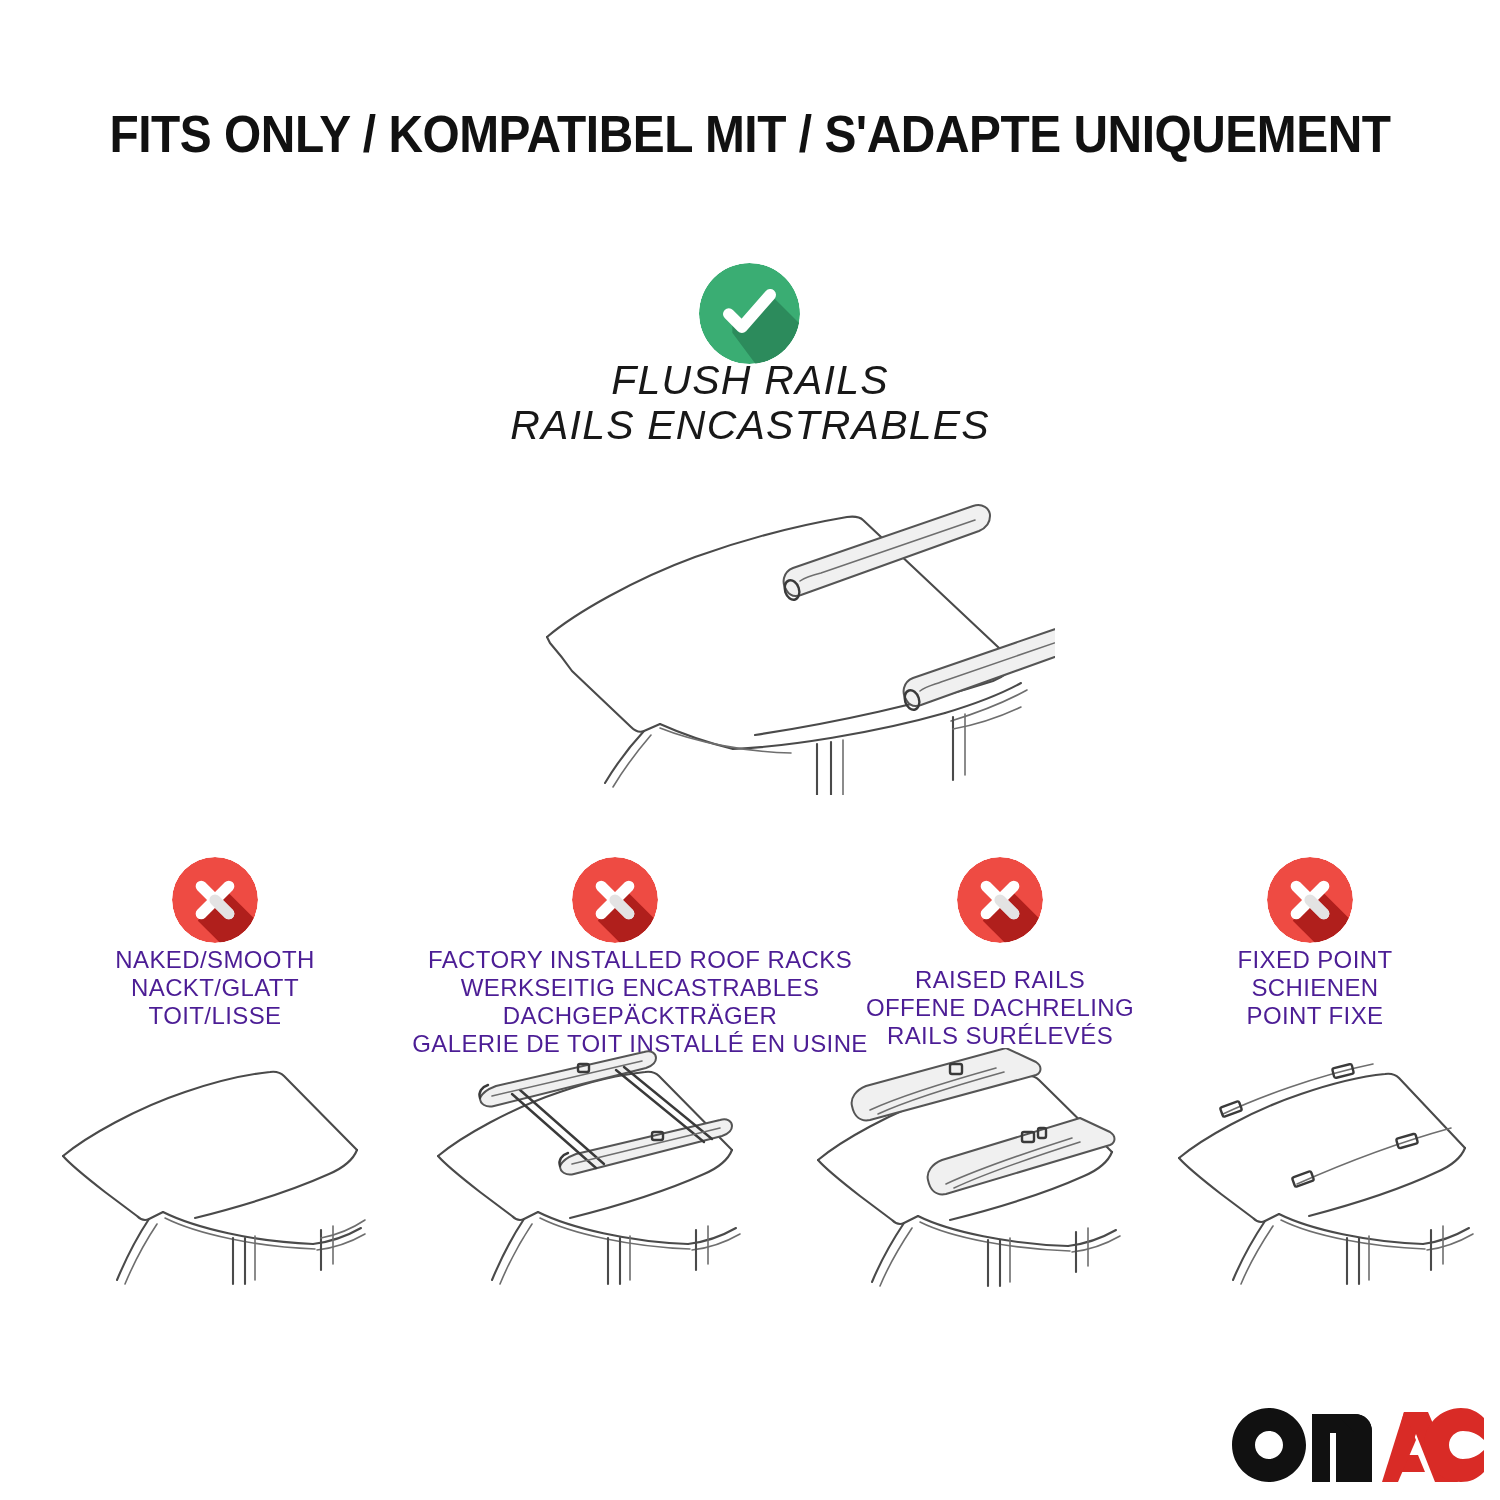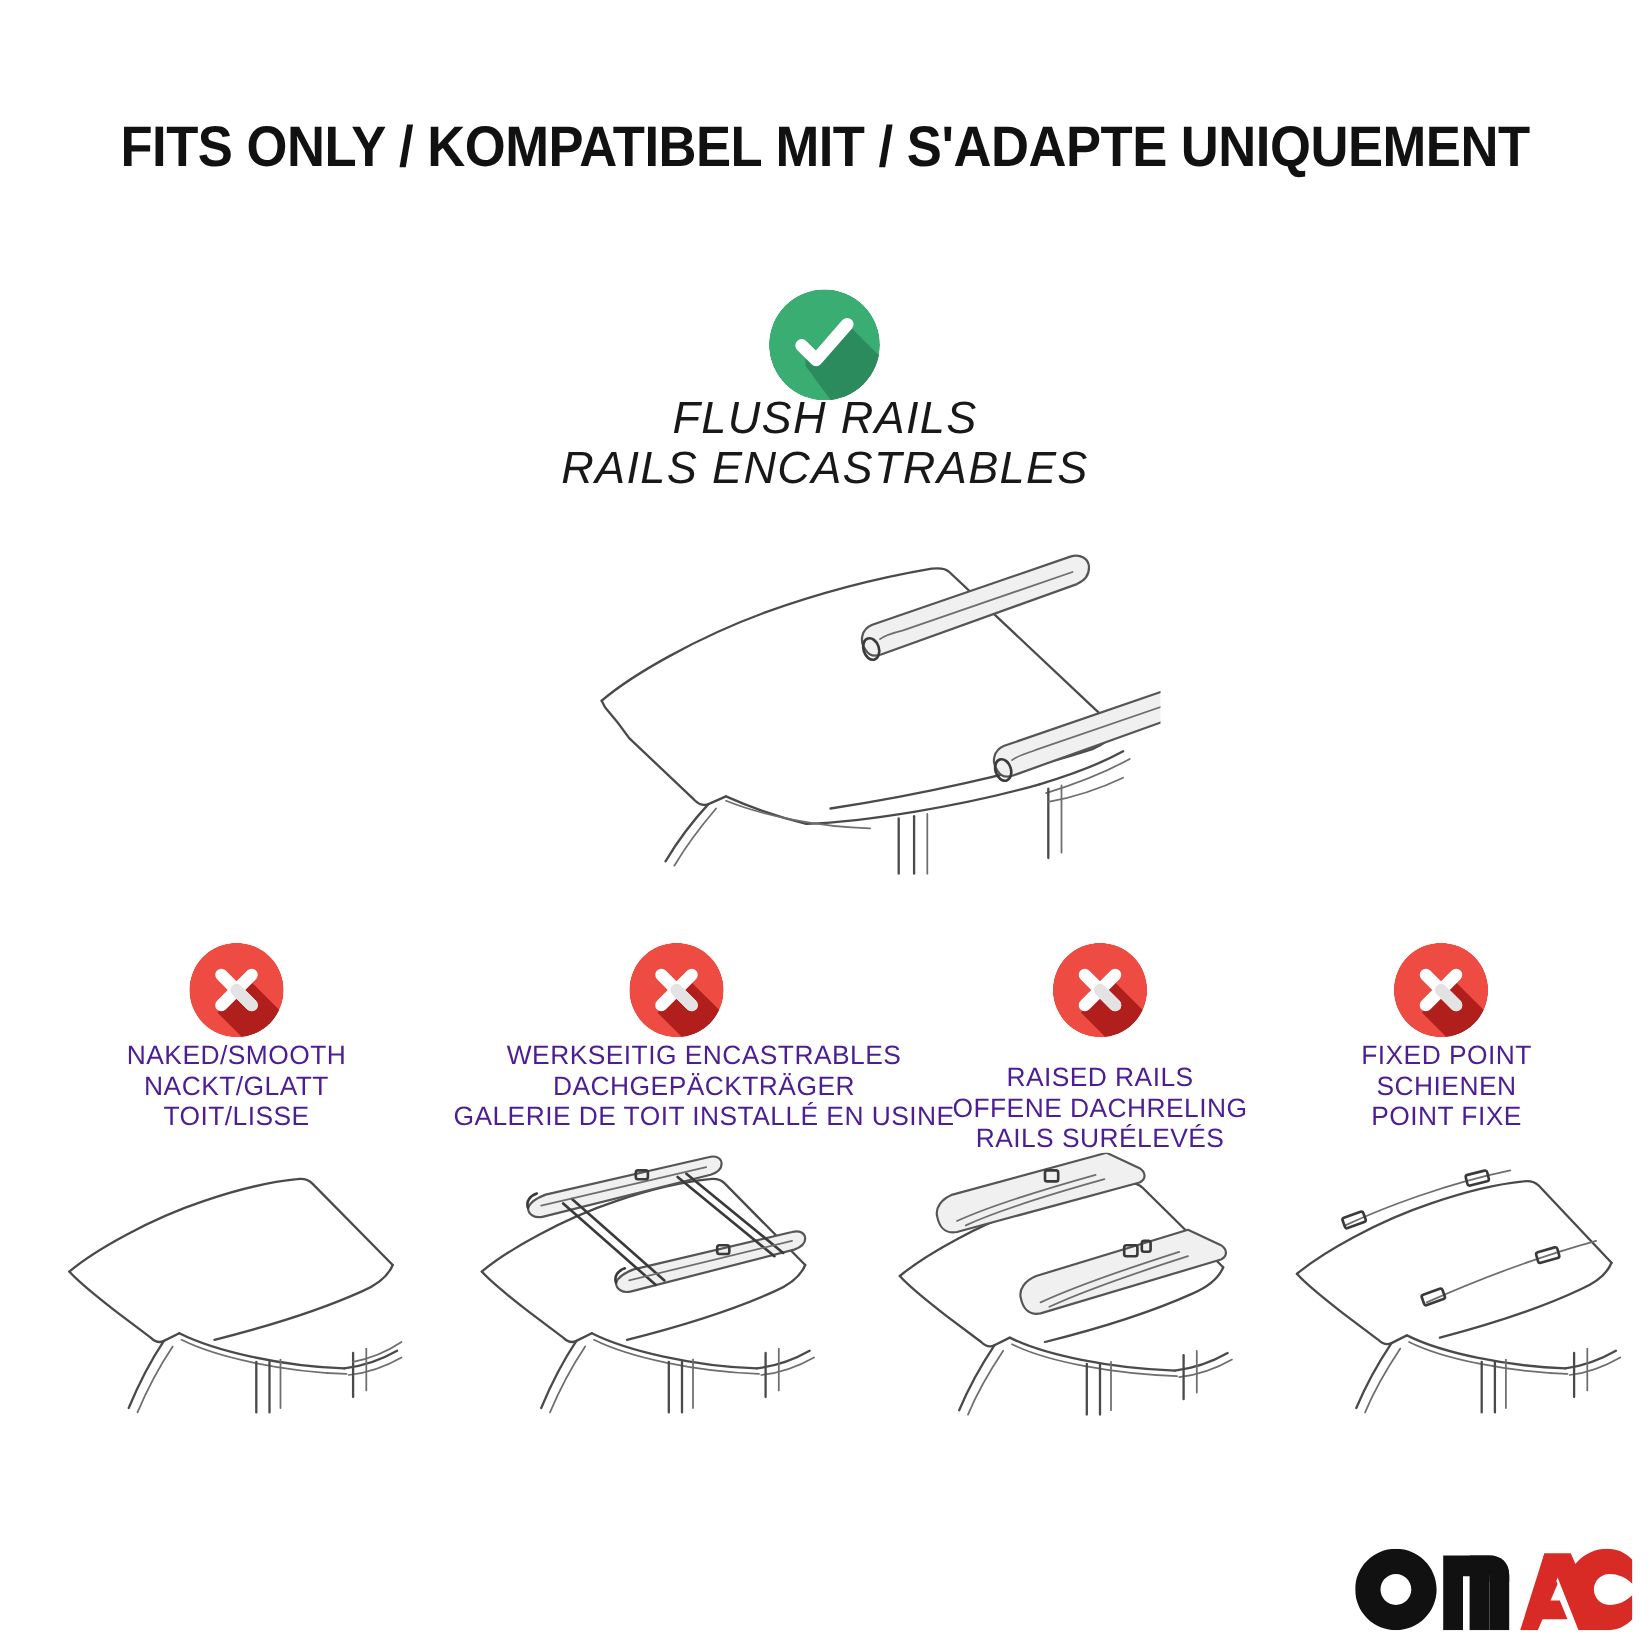--- a/index.html
+++ b/index.html
@@ -273,20 +273,21 @@
   </svg>
 </div>
 
 <div class="col-label c1">
   <div class="line">NAKED/SMOOTH</div>
   <div class="line">NACKT/GLATT</div>
   <div class="line">TOIT/LISSE</div>
 </div>
 
 <div class="col-label c2">
+  <div class="line">FACTORY INSTALLED ROOF RACKS</div>
   <div class="line">WERKSEITIG ENCASTRABLES</div>
   <div class="line">DACHGEPÄCKTRÄGER</div>
   <div class="line">GALERIE DE TOIT INSTALLÉ EN USINE</div>
 </div>
 
 <div class="col-label c3">
   <div class="line">RAISED RAILS</div>
   <div class="line">OFFENE DACHRELING</div>
   <div class="line">RAILS SURÉLEVÉS</div>
 </div>

